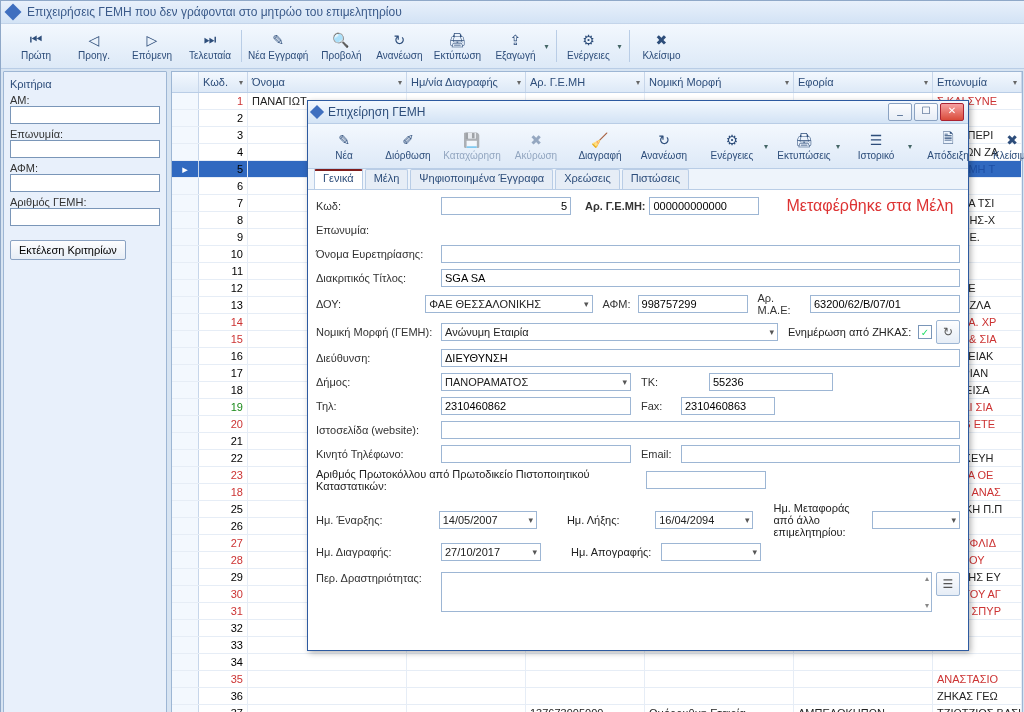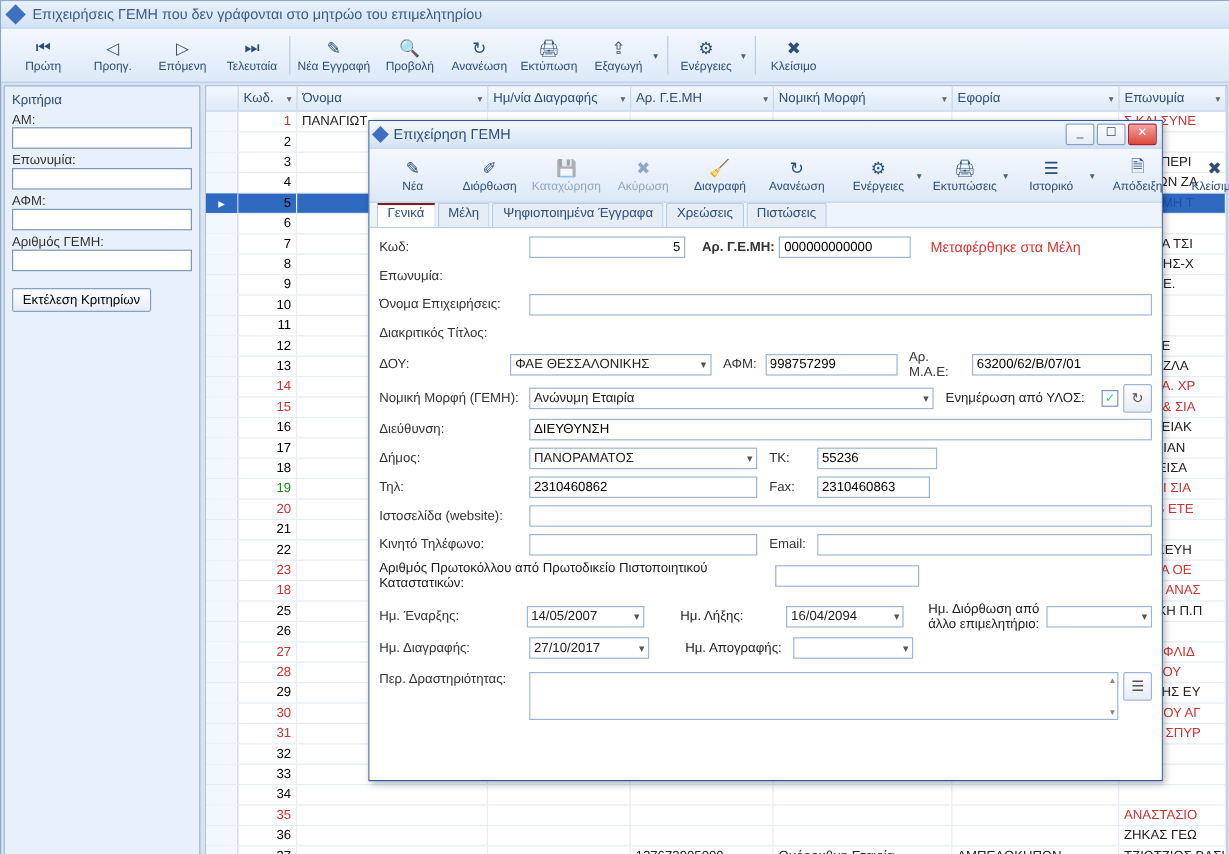--- a/index.html
+++ b/index.html
@@ -42,21 +42,21 @@
 .tbtn.dis{opacity:.45;cursor:default}
 .tabs{display:flex;height:20px;background:#eef4fb;padding-left:6px;border-bottom:1px solid #b9cde6;font-size:11px}
 .tab{padding:2px 8px 0;border:1px solid #b9cde6;border-bottom:none;background:#e6edf6;margin-right:2px;border-radius:2px 2px 0 0;color:#2d4d7a;cursor:pointer}
 .tab.active{background:#fff;font-weight:normal;border-top:2px solid #7f1d1d;padding-top:1px}
 .form{flex:1;background:#fff;margin:0;padding:6px 8px;overflow:auto}
 .frow{display:flex;align-items:center;margin-bottom:4px;min-height:20px}
 .flab{width:125px;color:#333}
 .fin{border:1px solid #9db6d4;height:18px;font-size:11px;padding:0 3px;box-sizing:border-box}
 .fsel{border:1px solid #9db6d4;height:18px;font-size:11px;background:#fff;display:flex;align-items:center;padding:0 3px;box-sizing:border-box;position:relative}
 .fsel::after{content:"▾";position:absolute;right:3px;color:#555;font-size:9px}
-.red-note{color:#d33;margin-left:16px;font-size:12px}
+.red-note{color:#d33;margin-left:27px;font-size:16px}
 .small-lab{width:40px;text-align:left;margin-left:10px;color:#333}
 .ta{border:1px solid #9db6d4;height:40px;flex:1;font-size:11px;padding:2px 3px;box-sizing:border-box;position:relative;background:#fff}
 .ta .ud{position:absolute;right:2px;top:1px;font-size:8px;color:#888}
 .ta .ud2{position:absolute;right:2px;bottom:1px;font-size:8px;color:#888}
 .icobtn{width:22px;height:22px;border:1px solid #9db6d4;margin-left:4px;display:flex;align-items:center;justify-content:center;background:linear-gradient(#fdfdfe,#e6edf6);border-radius:2px;font-size:12px;color:#555}
 .chk{width:12px;height:12px;border:1px solid #7a96b8;background:#fff;display:inline-flex;align-items:center;justify-content:center;font-size:10px;color:#2d6;}
 
 .rn-red{color:#c33}.rn-green{color:#1a8a1a}.rn-black{color:#000}
 .ep-red{color:#c33}.ep-blue{color:#1d4fa5}
 </style>
@@ -620,56 +620,57 @@
         <div class="flab">Κωδ:</div>
         <input class="fin" style="width: 130px; text-align: right;" value="5">
         <div class="small-lab" style="width:auto;margin-left:14px;font-weight:bold">Αρ. Γ.Ε.ΜΗ:</div>
         <input class="fin" style="width: 110px; margin-left: 4px;" value="000000000000">
         <span class="red-note">Μεταφέρθηκε στα Μέλη</span>
       </div>
       <div class="frow">
         <div class="flab">Επωνυμία:</div>
       </div>
       <div class="frow">
-        <div class="flab">Όνομα Επιχειρήσεις:</div>
+        <div class="flab">Όνομα Ευρετηρίασης:</div>
         <input class="fin" style="flex: 1 1 0%;">
       </div>
       <div class="frow">
         <div class="flab">Διακριτικός Τίτλος:</div>
+        <input class="fin" style="flex: 1 1 0%;" value="SGA SA">
       </div>
       <div class="frow">
         <div class="flab">ΔΟΥ:</div>
         <div class="fsel" style="width:190px">
             <span>ΦΑΕ ΘΕΣΣΑΛΟΝΙΚΗΣ</span>
           </div>
         <div class="small-lab">ΑΦΜ:</div>
         <input class="fin" style="width: 110px;" value="998757299">
         <div class="small-lab" style="width:60px">Αρ. Μ.Α.Ε:</div>
         <input class="fin" style="flex: 1 1 0%;" value="63200/62/B/07/01">
       </div>
       <div class="frow">
         <div class="flab">Νομική Μορφή (ΓΕΜΗ):</div>
         <div class="fsel" style="flex:1">
             <span>Ανώνυμη Εταιρία</span>
           </div>
-        <div style="width:130px;margin-left:10px">Ενημέρωση από ΥΛΟΣ:</div>
+        <div style="width:130px;margin-left:10px">Ενημέρωση από ΖΗΚΑΣ:</div>
         <span class="chk">✓</span>
         <div class="icobtn">↻</div>
       </div>
       <div class="frow">
         <div class="flab">Διεύθυνση:</div>
         <input class="fin" style="flex: 1 1 0%;" value="ΔΙΕΥΘΥΝΣΗ">
       </div>
       <div class="frow">
         <div class="flab">Δήμος:</div>
         <div class="fsel" style="width:190px">
             <span>ΠΑΝΟΡΑΜΑΤΟΣ</span>
           </div>
         <div class="small-lab">ΤΚ:</div>
-        <input class="fin" style="width: 100px;" value="55236">
+        <input class="fin" style="width: 124px; margin-left: 28px;" value="55236">
       </div>
       <div class="frow">
         <div class="flab">Τηλ:</div>
         <input class="fin" style="width: 190px;" value="2310460862">
         <div class="small-lab">Fax:</div>
         <input class="fin" style="width: 94px;" value="2310460863">
       </div>
       <div class="frow">
         <div class="flab">Ιστοσελίδα (website):</div>
         <input class="fin" style="flex: 1 1 0%;">
@@ -687,21 +688,21 @@
       <div style="height:6px"></div>
       <div class="frow">
         <div class="flab">Ημ. Έναρξης:</div>
         <div class="fsel" style="width:100px">
             <span>14/05/2007</span>
           </div>
         <div style="width:90px;margin-left:30px">Ημ. Λήξης:</div>
         <div class="fsel" style="width:100px">
             <span>16/04/2094</span>
           </div>
-        <div style="width:100px;margin-left:20px">Ημ. Διόρθωση από άλλο επιμελητήριο:</div>
+        <div style="width:100px;margin-left:20px">Ημ. Μεταφοράς από άλλο επιμελητηρίου:</div>
         <div class="fsel" style="width:90px"></div>
       </div>
       <div class="frow">
         <div class="flab">Ημ. Διαγραφής:</div>
         <div class="fsel" style="width:100px">
             <span>27/10/2017</span>
           </div>
         <div style="width:90px;margin-left:30px">Ημ. Απογραφής:</div>
         <div class="fsel" style="width:100px"></div>
       </div>

